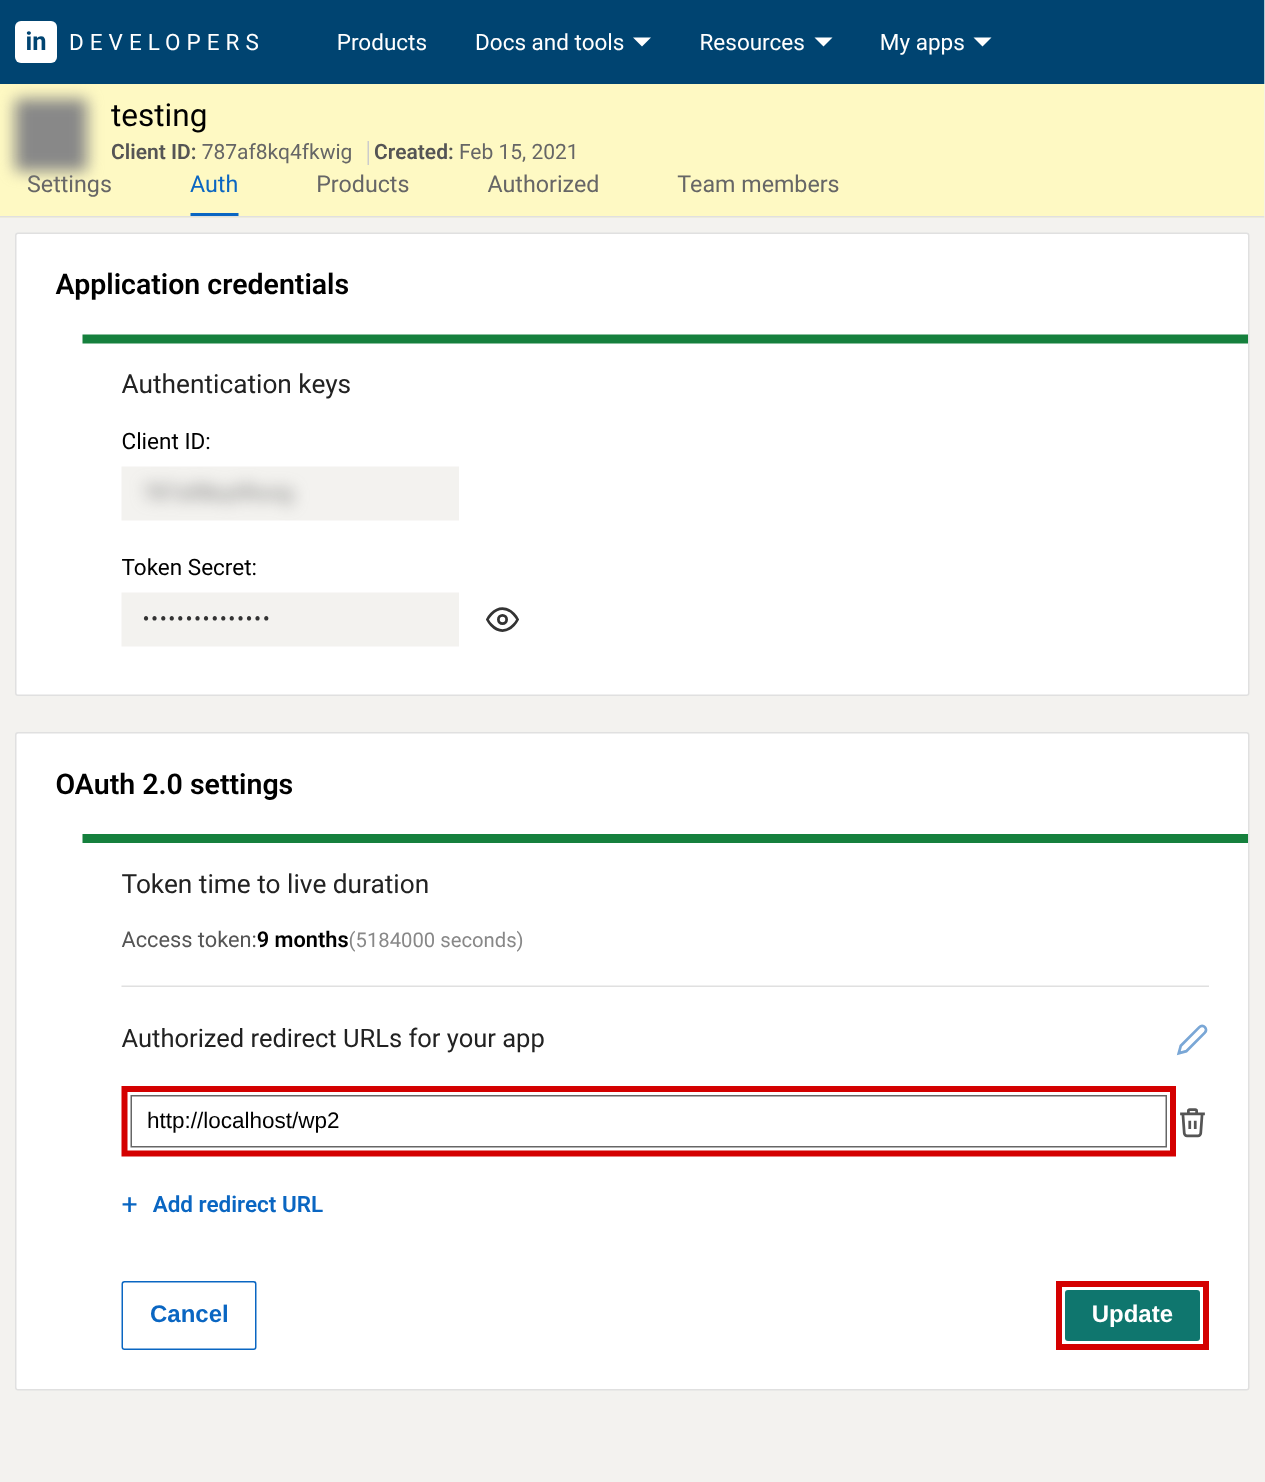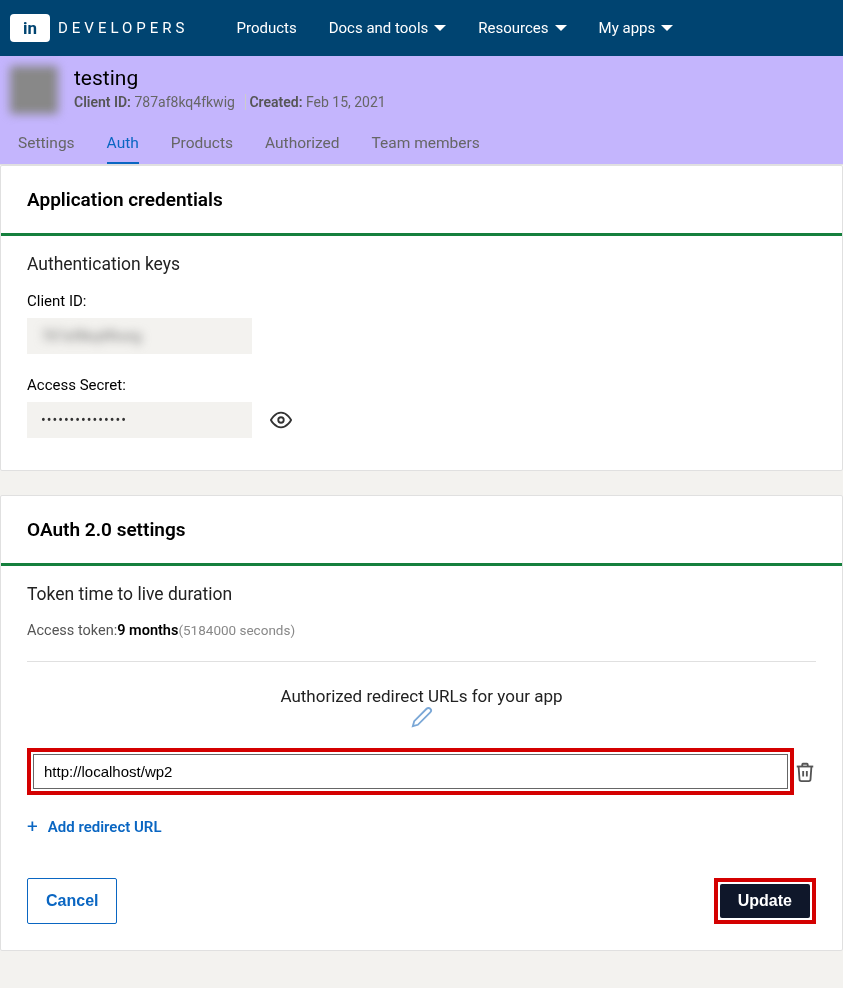--- a/index.html
+++ b/index.html
@@ -1,73 +1,73 @@
 <!DOCTYPE html>
 <html><head>
   <meta charset="utf-8">
   <style>
     * { box-sizing: border-box; margin: 0; padding: 0; }
     body { font-family: -apple-system, BlinkMacSystemFont, "Segoe UI", Roboto, Helvetica, Arial, sans-serif; background: #f3f2ef; width: 843px; color: #000; }
     
     
     .topnav { background: #004471; color: #fff; height: 56px; display: flex; align-items: center; padding: 0 10px; }
-    .logo-box { width: 40px; height: 28px; background: #fff; border-radius: 4px; display: flex; align-items: center; justify-content: center; color: #004471; font-weight: 700; font-size: 17px; margin-right: 8px; }
+    .logo-box { width: 28px; height: 28px; background: #fff; border-radius: 4px; display: flex; align-items: center; justify-content: center; color: #004471; font-weight: 700; font-size: 17px; margin-right: 8px; }
     .brand { letter-spacing: 4px; font-size: 15px; font-weight: 400; margin-right: 48px; }
     .nav-items { display: flex; gap: 32px; }
     .nav-item { color: #fff; font-size: 15px; cursor: pointer; display: flex; align-items: center; gap: 6px; }
     .caret { width: 0; height: 0; border-left: 6px solid transparent; border-right: 6px solid transparent; border-top: 6px solid #fff; }
 
     
-    .app-header { background: #c4b5fd; padding: 10px 18px 0 10px; border-bottom: 1px solid #e0e0e0; }
+    .app-header { background: #fef9c3; padding: 10px 18px 0 10px; border-bottom: 1px solid #e0e0e0; }
     .app-header-top { display: flex; gap: 16px; }
     .app-icon { width: 48px; height: 48px; background: #888; filter: blur(5px); border-radius: 2px; }
     .app-title { font-size: 21px; font-weight: 400; color: #000; margin-bottom: 4px; }
     .app-meta { font-size: 14px; color: #666; }
     .app-meta .meta1 { padding-right: 10px; border-right: 1px solid #ccc; margin-right: 0; }
     .app-meta b { font-weight: 600; color: #555; }
 
     
-    .tabs { display: flex; gap: 32px; padding-left: 8px; margin-top: 20px; }
+    .tabs { display: flex; gap: 52px; padding-left: 8px; }
     .tab { font-size: 15.5px; color: #666; padding-bottom: 10px; cursor: pointer; border-bottom: 2px solid transparent; }
     .tab.active { color: #0a66c2; border-bottom: 2px solid #0a66c2; font-weight: 400; }
 
     
-    .content { }
+    .content { padding: 10px; }
     .card { background: #fff; border: 1px solid #e0e0e0; border-radius: 2px; margin-bottom: 24px; }
     .card-header { padding: 22px 26px; font-size: 19px; font-weight: 600; }
-    .card-body { padding: 18px 26px 26px; border-top: 3px solid #15803d; }
+    .card-body { padding: 18px 26px 26px; border-top: 6px solid #15803d; margin-left: 44px; }
     .section-title { font-size: 17.5px; font-weight: 400; margin-bottom: 18px; color: #222; }
     .field-label { font-size: 15px; font-weight: 400; margin-bottom: 8px; color: #000; }
     .field-box { background: #f3f2ef; padding: 10px 14px; width: 225px; font-size: 14px; color: #666; margin-bottom: 22px; }
     .field-row { display: flex; align-items: center; gap: 18px; margin-bottom: 6px; }
     .blurred { filter: blur(5px); color: #777; }
     .dots { letter-spacing: 1px; font-size: 14px; color: #333; }
     .eye-icon { cursor: pointer; }
 
     .meta-line { font-size: 14.5px; color: #555; margin-bottom: 22px; display: flex; align-items: baseline; }
     .meta-line .strong { font-weight: 600; color: #000; }
     .meta-line .muted { color: #888; font-size: 13.5px; }
 
     .divider { border: none; border-top: 1px solid #e0e0e0; margin: 18px 0 24px; }
 
-    .redirect-head { display: flex; justify-content: space-between; align-items: center; margin-bottom: 20px; flex-direction: column; }
+    .redirect-head { display: flex; justify-content: space-between; align-items: center; margin-bottom: 20px; }
     .redirect-title { font-size: 17px; font-weight: 400; color: #222; }
 
     .url-row { display: flex; align-items: center; margin-bottom: 20px; }
     .url-input-wrap { border: 4px solid #d40000; padding: 2px; flex: 1; }
     .url-input { width: 100%; border: 1px solid #666; padding: 8px 10px; font-size: 15px; outline: none; }
 
     .add-link { color: #0a66c2; font-weight: 600; font-size: 15px; display: flex; align-items: center; gap: 10px; cursor: pointer; }
     .plus { font-size: 19px; font-weight: 400; }
 
     .btn-row { display: flex; justify-content: space-between; gap: 16px; margin-top: 40px; }
     .btn { padding: 8px 18px; font-size: 16px; font-weight: 600; border-radius: 2px; cursor: pointer; }
     .btn-cancel { background: #fff; color: #0a66c2; border: 1.5px solid #0a66c2; }
     .btn-update-wrap { border: 4px solid #d40000; padding: 2px; }
-    .btn-update { background: #0f172a; color: #fff; border: none; padding: 8px 18px; margin: 0; }
+    .btn-update { background: #0f766e; color: #fff; border: none; padding: 8px 18px; margin: 0; }
     
     svg { display: block; }
   </style>
 </head>
 <body>
 
 <div class="topnav">
   <div class="logo-box">
       <span>in</span>
     </div>
@@ -112,21 +112,21 @@
 </div>
 
 <div class="content">
 
   <div class="card">
     <div class="card-header">Application credentials</div>
     <div class="card-body">
       <div class="section-title">Authentication keys</div>
       <div class="field-label">Client ID:</div>
       <div class="field-box"><span class="blurred">787af8kq4fkwig</span></div>
-      <div class="field-label">Access Secret:</div>
+      <div class="field-label">Token Secret:</div>
       <div class="field-row">
         <div class="field-box" style="margin-bottom:0;"><span class="dots">•••••••••••••••</span></div>
         <span class="eye-icon">
           <svg width="22" height="22" viewBox="0 0 24 24" fill="none" stroke="#333" stroke-width="2">
               <path d="M1 12s4-8 11-8 11 8 11 8-4 8-11 8-11-8-11-8z"></path>
               <circle cx="12" cy="12" r="3"></circle>
             </svg>
         </span>
       </div>
     </div>

